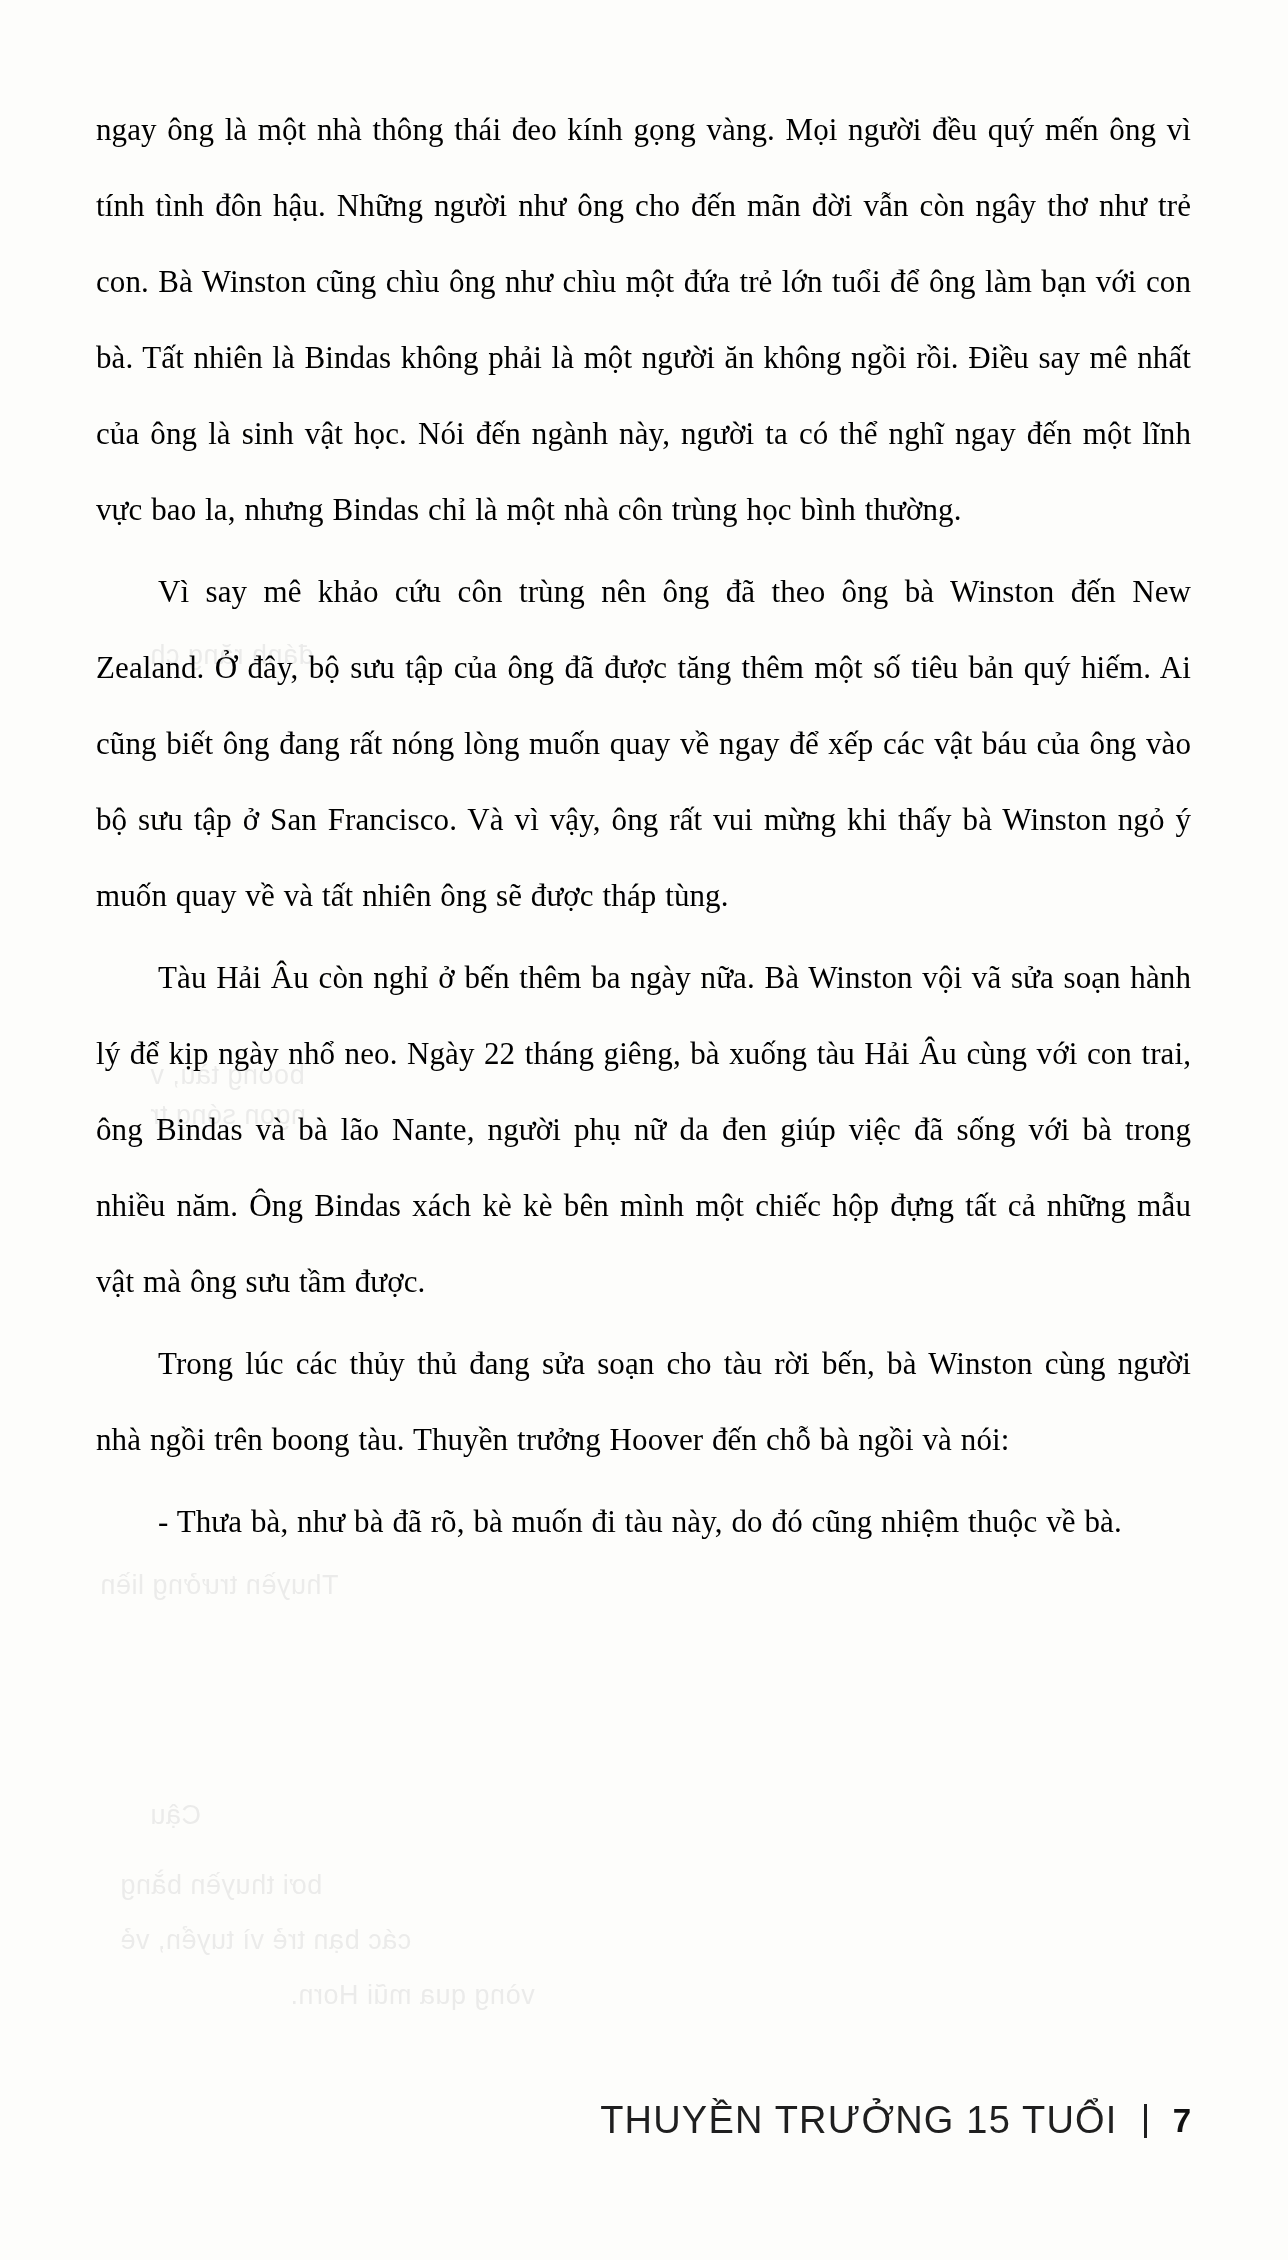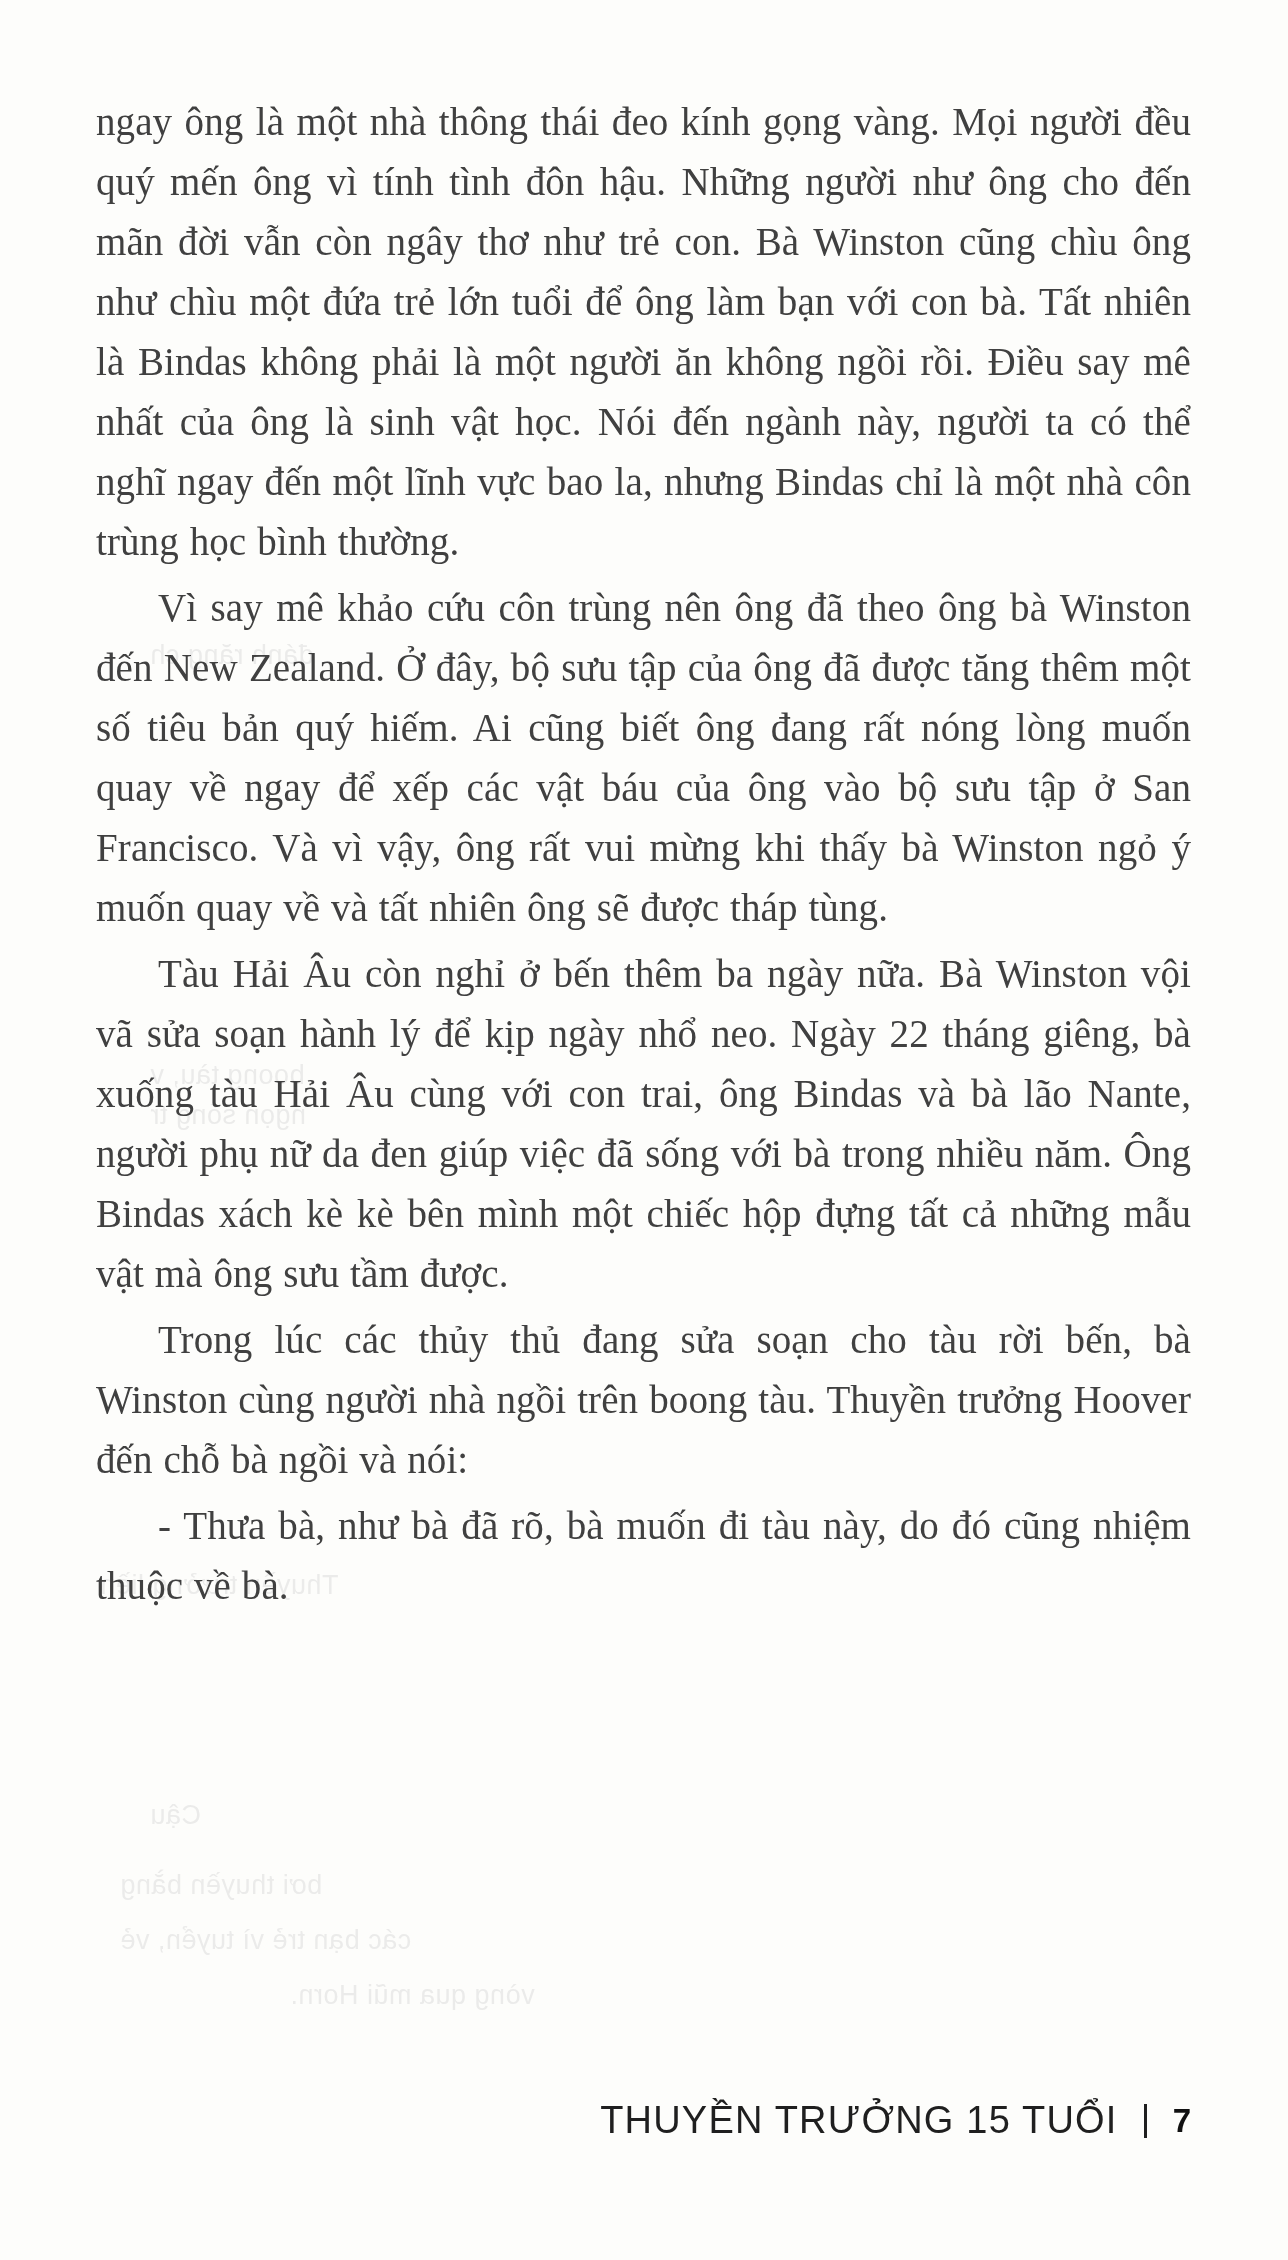--- a/index.html
+++ b/index.html
@@ -42,23 +42,23 @@
   .b8 { top: 1980px; left: 290px; }
 
   .content {
     position: absolute;
     top: 92px;
     left: 96px;
     width: 1095px;
   }
   p {
     margin: 0 0 6px 0;
-    font-size: 39px;
-    line-height: 60px;
-    color: #404040;
+    font-size: 31px;
+    line-height: 76px;
+    color: #000000;
     text-align: justify;
     text-justify: inter-word;
     letter-spacing: 0.1px;
     word-spacing: 1px;
   }
   p.indent {
     text-indent: 62px;
   }
   p.first {
     margin-top: 0;

